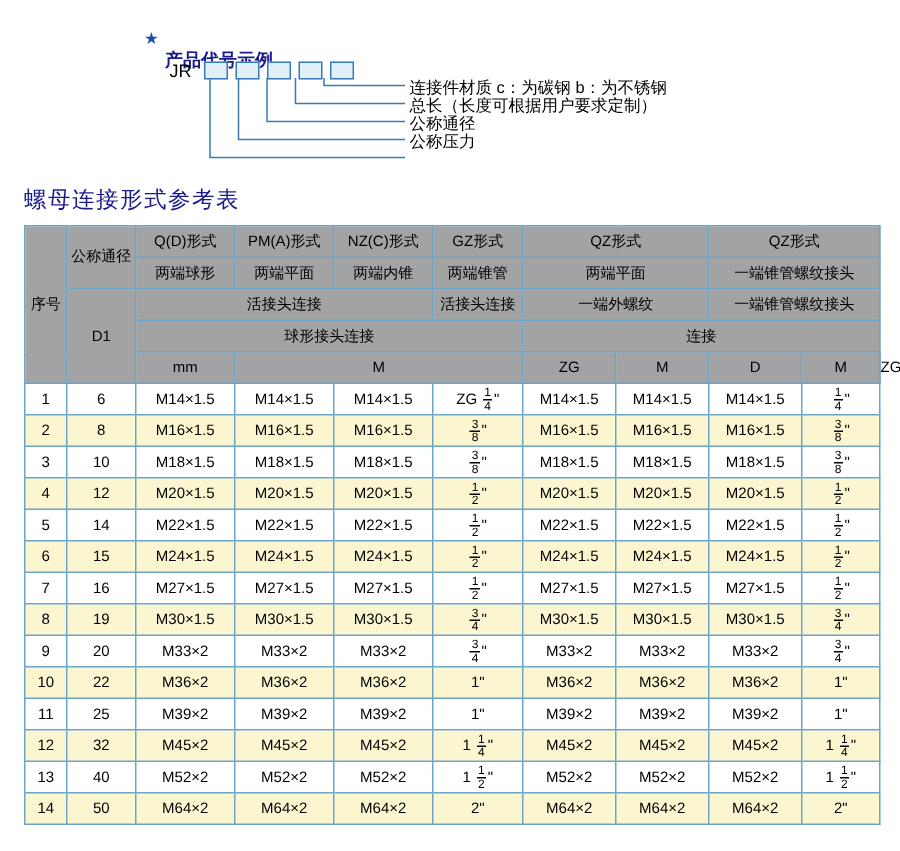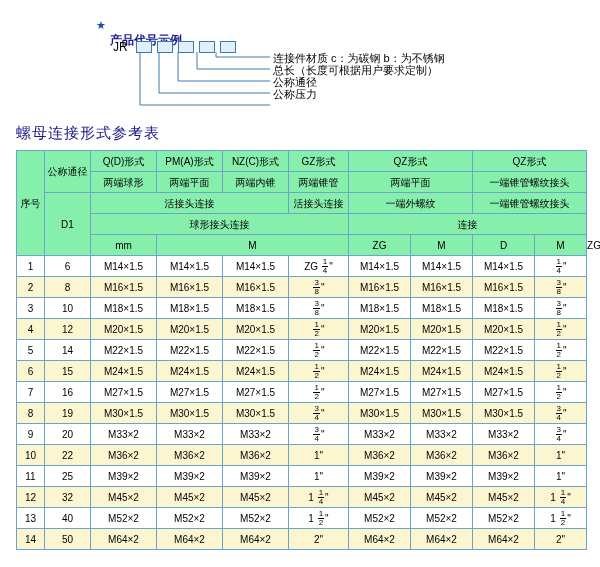--- a/index.html
+++ b/index.html
@@ -101,21 +101,21 @@
   table.spec td, table.spec th {
     border: 1px solid #6aa5c9;
     text-align: center;
     vertical-align: middle;
     padding: 0;
     height: 20px;
     font-weight: normal;
     line-height: 1.1;
   }
   .hdr {
-    background: #86efac;
+    background: #a3a3a3;
   }
   .row-odd td {
     background: #ffffff;
   }
   .row-even td {
     background: #fcf6d0;
   }
   .frac {
     display: inline-block;
     vertical-align: middle;

